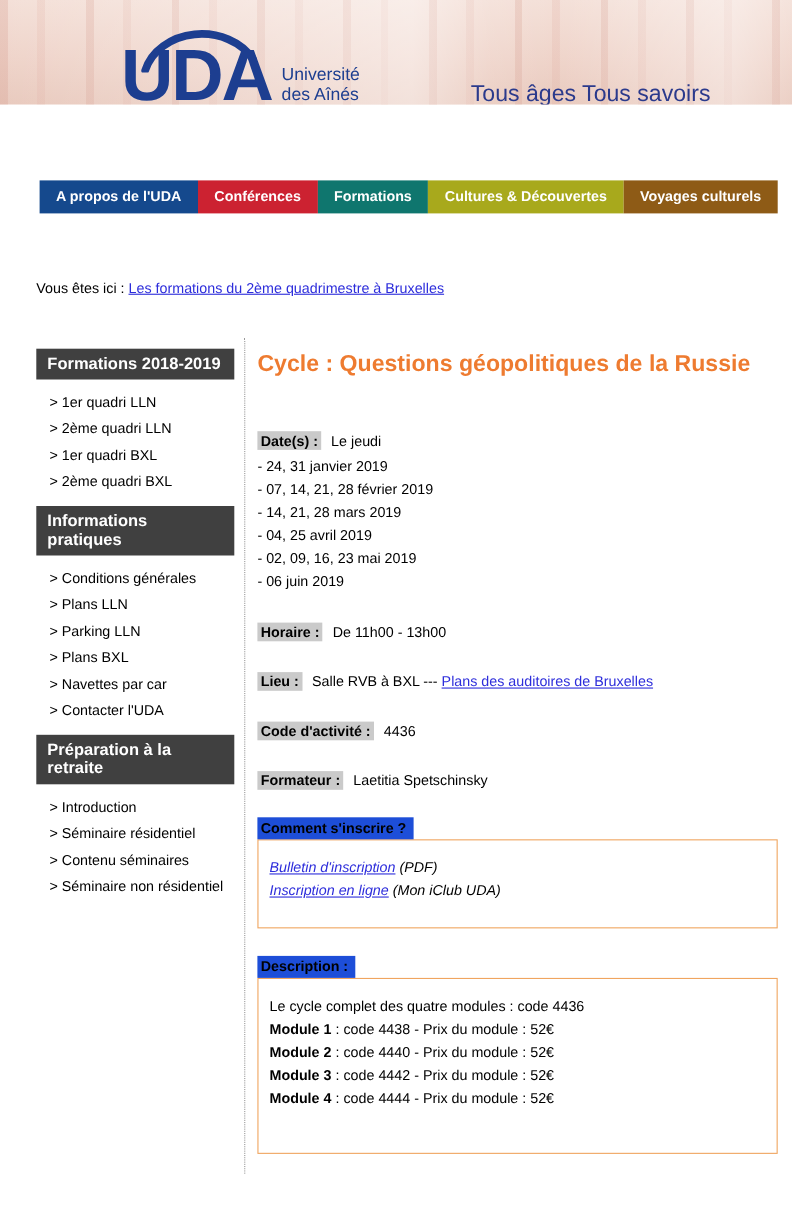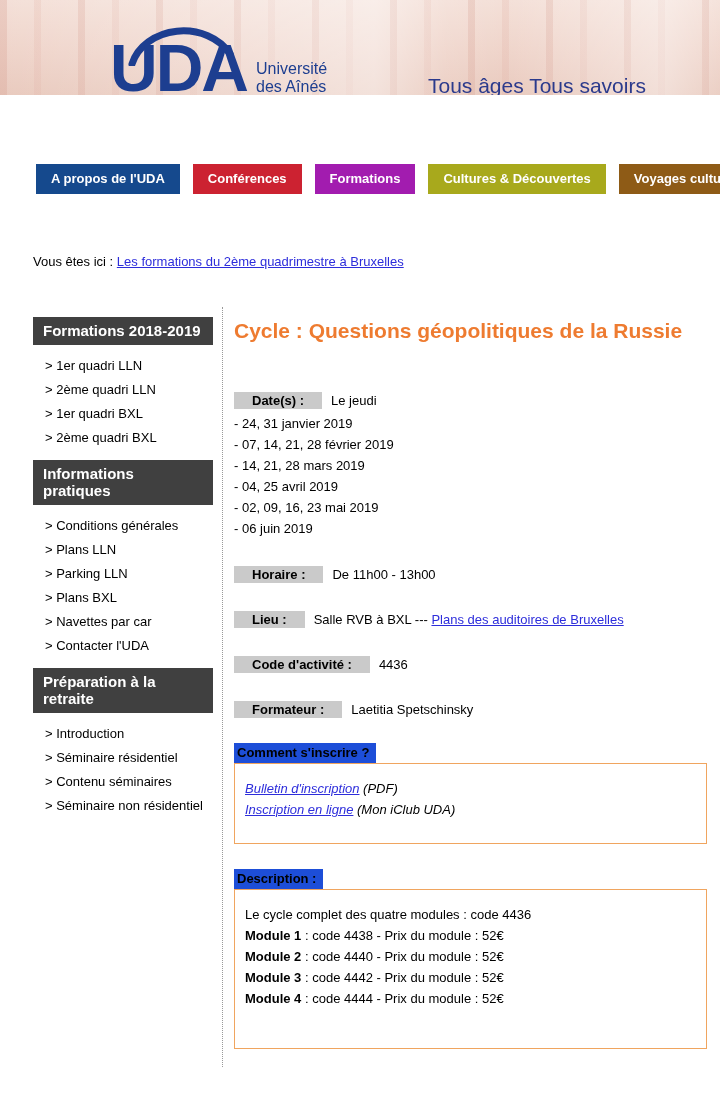--- a/index.html
+++ b/index.html
@@ -32,21 +32,21 @@
     font-size:17px; letter-spacing:2px; color:#1d3e90;
   }
   .slogan {
     position:absolute; left:428px; top:74px;
     font-size:21px; color:#2b3a8c;
   }
 
   
   .nav {
     margin:69px 0 4px 36px;
-    display:flex; gap:13px; white-space:nowrap;
+    display:flex; white-space:nowrap;
   }
   .nav-btn {
     height:30px; line-height:30px; padding:0 15px;
     color:#fff; font-weight:bold; font-size:13px;
     flex:0 0 auto; cursor:pointer;
   }
 
   
   .breadcrumb { margin:60px 0 0 33px; font-size:13px; }
   a.lnk { color:#2d2ddb; text-decoration:underline; cursor:pointer; }
@@ -61,21 +61,21 @@
   .side-header {
     background:#404040; color:#fff; font-weight:bold; font-size:15px;
     padding:5px 8px 6px 10px; margin-top:10px; margin-bottom:9px;
   }
   .side-header:first-child { margin-top:10px; }
   .side-item { line-height:24px; padding-left:12px; cursor:pointer; }
 
   
   .page-title { color:#ee7b30; font-size:21px; font-weight:bold; margin-top:12px; }
   .dates { margin-top:50px; }
-  .glabel { background:#cacaca; font-weight:bold; padding:1px 18px; }
+  .glabel { background:#cacaca; font-weight:bold; padding:1px 3px; }
   .gval { margin-left:9px; }
   .date-line { line-height:21px; }
   .dates .head { margin-bottom:5px; }
   .field { margin-top:26px; line-height:19px; }
 
   .legend {
     display:inline-block; background:#1d4ed8; font-weight:bold;
     padding:2px 7px 3px 3px;
   }
   .box { border:1px solid #f0a55f; }
@@ -97,21 +97,21 @@
   <div class="logo-sub">
     <div>Université</div>
     <div>des Aînés</div>
   </div>
   <div class="slogan">Tous âges Tous savoirs</div>
 </div>
 
 <div class="nav">
   <div class="nav-btn" style="background-color: rgb(21, 73, 141);">A propos de l'UDA</div>
   <div class="nav-btn" style="background-color: rgb(204, 34, 49);">Conférences</div>
-  <div class="nav-btn" style="background-color: #a21caf;">Formations</div>
+  <div class="nav-btn" style="background-color: #0f766e;">Formations</div>
   <div class="nav-btn" style="background-color: rgb(168, 169, 28);">Cultures &amp; Découvertes</div>
   <div class="nav-btn" style="background-color: rgb(142, 91, 22);">Voyages culturels</div>
 
 </div>
 
 <div class="breadcrumb">
   <span>Vous êtes ici : </span><a class="lnk">Les formations du 2ème quadrimestre à Bruxelles</a>
 </div>
 
 <div class="content">

